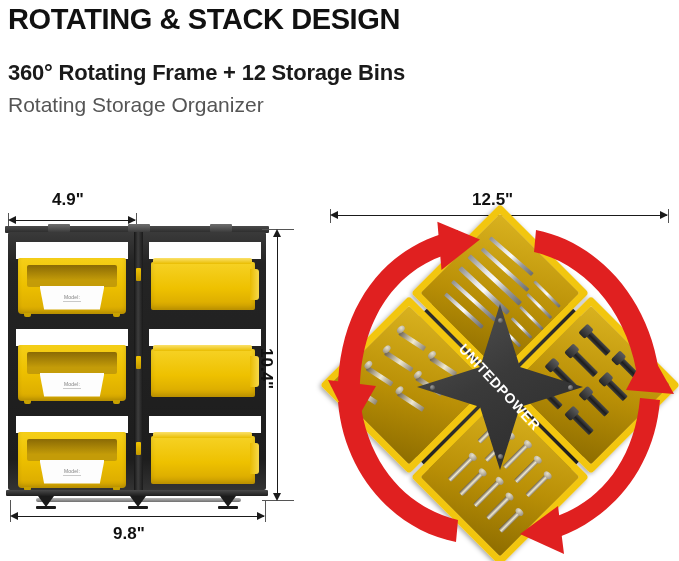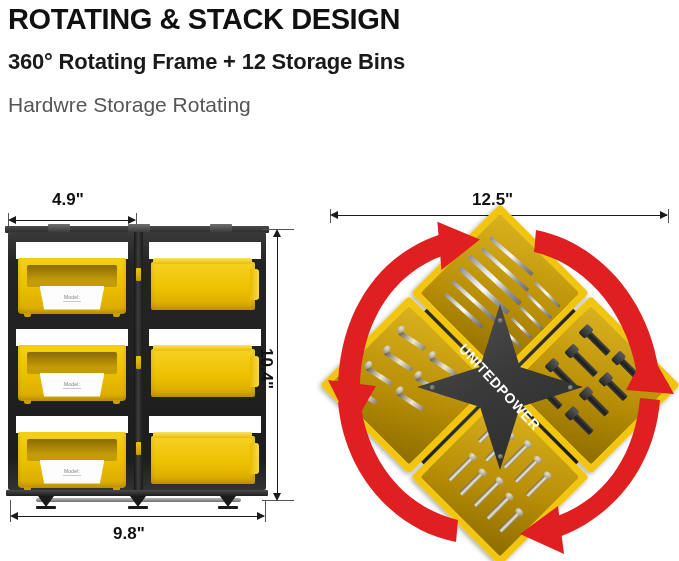--- a/index.html
+++ b/index.html
@@ -19,21 +19,21 @@
   .hdr-title {
     font-size: 29px; font-weight: bold; color: #111;
     letter-spacing: -0.4px; white-space: nowrap; line-height: 34px;
   }
   .badge {
     border: 1px solid #9a9a9a; padding: 2px 5px 3px 5px;
     font-size: 21px; color: #1a1a1a; letter-spacing: -0.2px;
     white-space: nowrap; line-height: 23px;
   }
   .sub1 {
-    position: absolute; left: 8px; top: 49px;
+    position: absolute; left: 8px; top: 60px;
     font-size: 22px; font-weight: bold; color: #1a1a1a;
     letter-spacing: -0.2px; white-space: nowrap; text-align: center;
   }
   .sub2 {
     position: absolute; left: 8px; top: 93px;
     font-size: 21px; font-weight: normal; color: #555;
     letter-spacing: 0px; white-space: nowrap;
   }
 
   
@@ -198,21 +198,21 @@
 </style>
 </head>
 <body>
 
 <div id="page">
 
   <div class="hdr-row">
     <div class="hdr-title">ROTATING &amp; STACK DESIGN</div>
   </div>
   <div class="sub1">360° Rotating Frame + 12 Storage Bins</div>
-  <div class="sub2">Hardwre Storage Rotating</div>
+  <div class="sub2">Rotating Storage Organizer</div>
 
   <div>
 
     <div class="dim-label" style="left:52px; top:190px;">4.9"</div>
     <div class="tick-v" style="left:8px; top:213px; height:16px;"></div>
     <div class="tick-v" style="left:136px; top:213px; height:16px;"></div>
     <div class="dim-line-h" style="left:10px; top:220px; width:125px;"></div>
     <div class="arw arw-l" style="left:8px; top:216px;"></div>
     <div class="arw arw-r" style="left:128px; top:216px;"></div>
 

